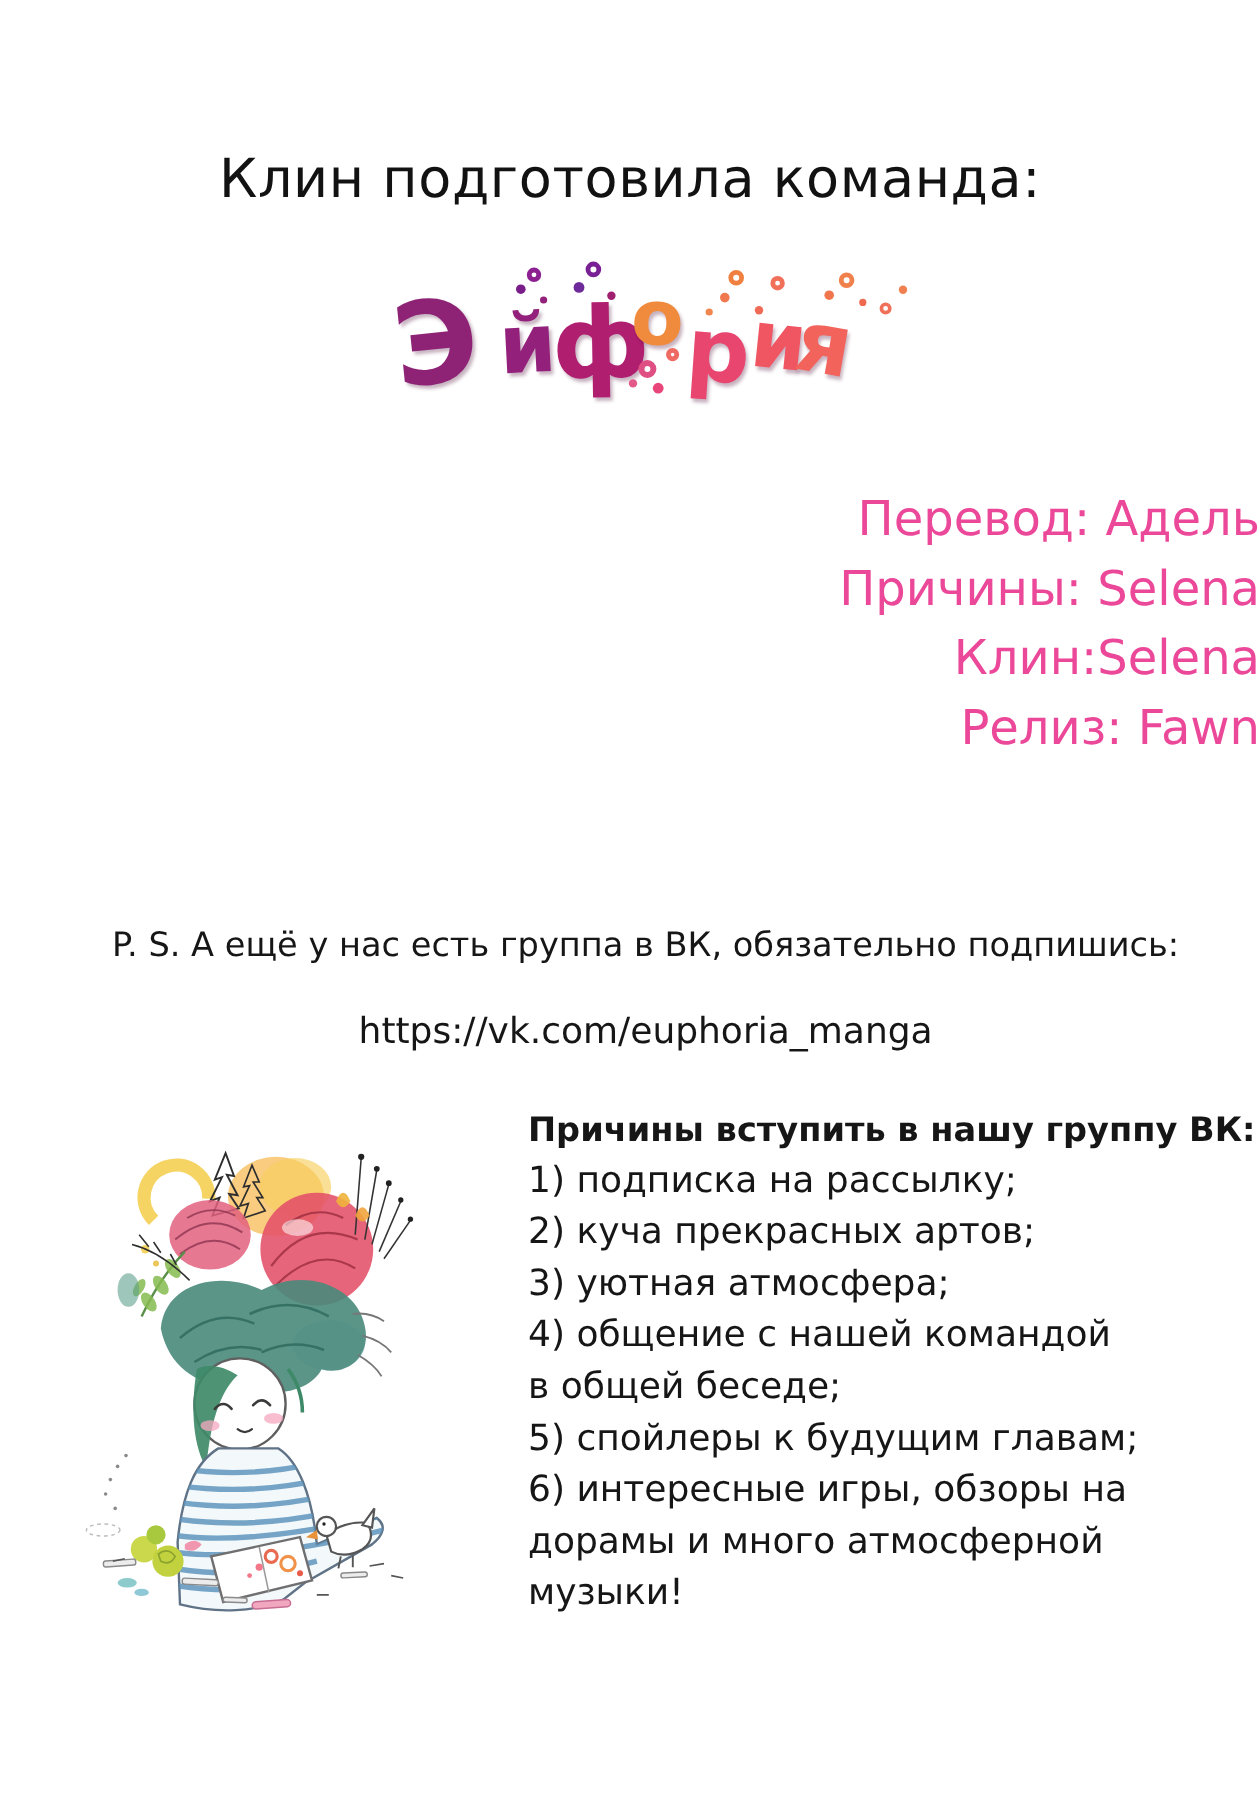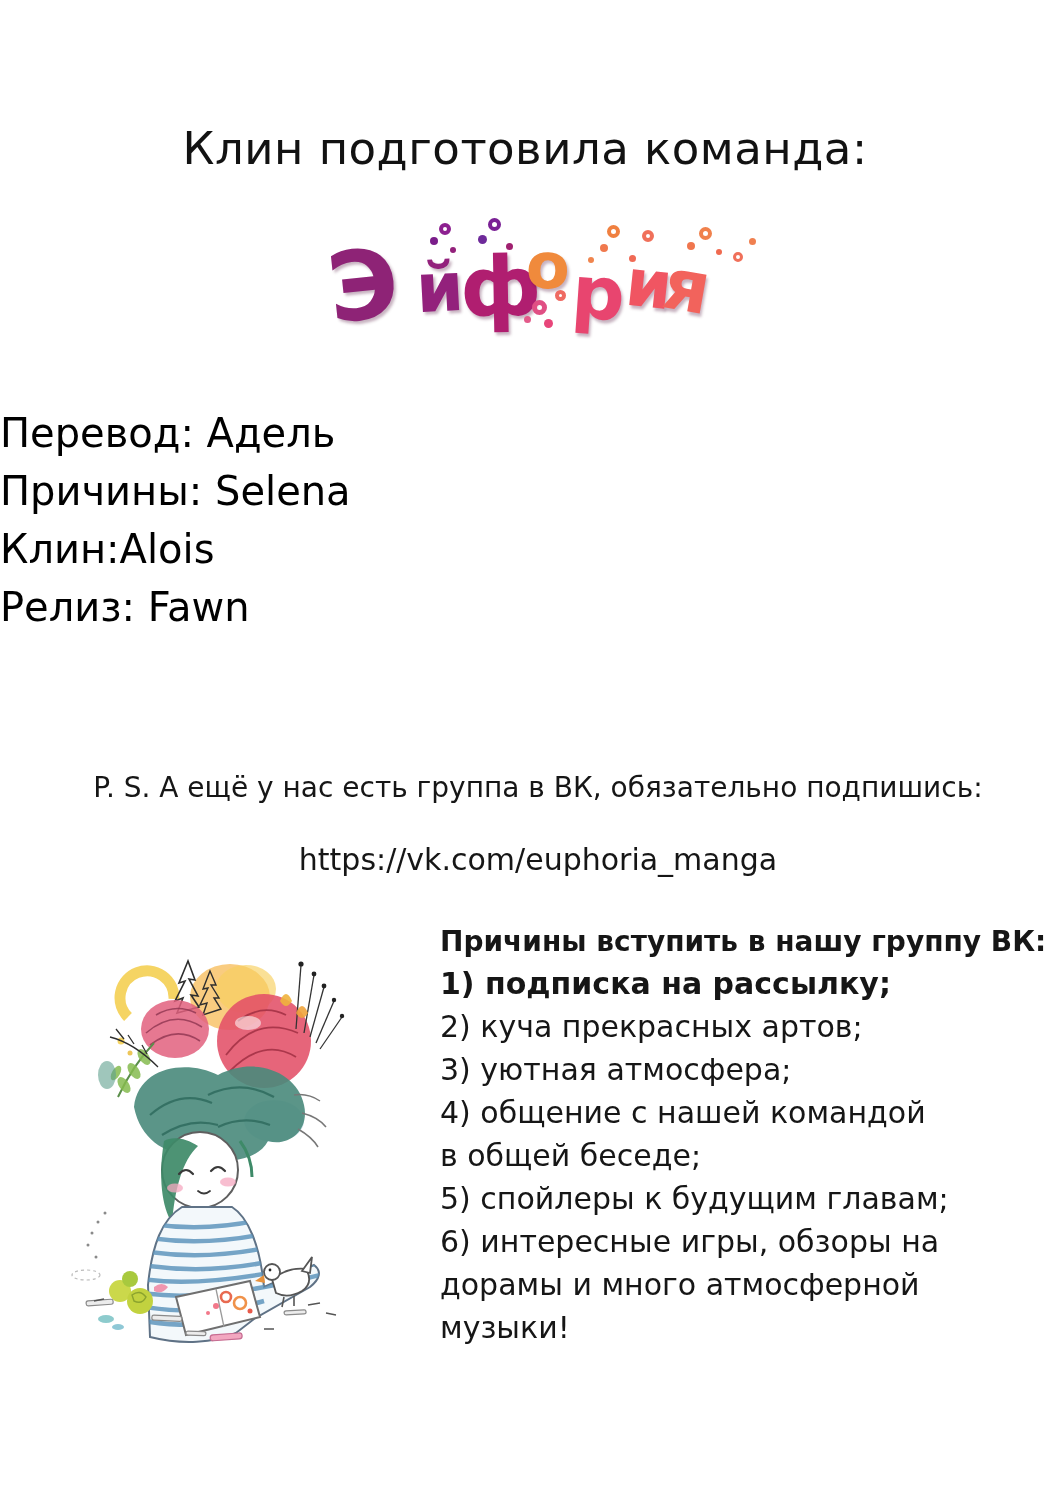--- a/index.html
+++ b/index.html
@@ -29,35 +29,35 @@
   .l1 { left:88px;  top:32px; font-size:68px; transform:rotate(-3deg); }
   .l2 { left:132px; top:24px; font-size:82px; transform:rotate(-1deg); }
   .l3 { left:198px; top:12px; font-size:64px; transform:rotate(2deg); }
   .l4 { left:244px; top:34px; font-size:74px; transform:rotate(4deg); }
   .l5 { left:298px; top:30px; font-size:66px; transform:rotate(6deg); }
   .l6 { left:336px; top:28px; font-size:72px; transform:rotate(10deg); }
   .bub, .ring { position:absolute; border-radius:50%; }
   
   .credits {
     position:absolute; left:0; right:0; top:404px;
-    text-align:left; font-size:40px; line-height:58px;
-    color:#000000;
+    text-align:right; font-size:40px; line-height:58px;
+    color:#ec4899;
   }
   
   .ps-block { position:absolute; left:0; right:0; top:766px; text-align:center;padding-left:26px; }
   .ps-note { font-size:28px; line-height:44px; white-space:nowrap; }
   .ps-url  { font-size:30px; line-height:44px;margin-top:28px; }
   
   .reasons { position:absolute; left:440px; top:922px; width:600px; }
   .reasons-heading {
     font-size:28px; font-weight:700; line-height:40px;
     white-space:nowrap;
   }
   .reason { font-size:30px; line-height:43px; white-space:pre-line; }
-  .reason.bold { font-weight:700; }
+  .reason.bold { font-weight:400; }
   
   .illustration { position:absolute; left:58px; top:945px; width:355px; height:430px; }
 </style>
 </head>
 <body>
 
 <div class="title">Клин подготовила команда:</div>
 
 <div class="logo-box">
   <span class="logo-letter l0" style="color: rgb(142, 35, 118);">Э</span>
@@ -91,21 +91,21 @@
     <i class="bub" style="left:359px;top:20px;width:8px;height:8px;background:#f0764e;"></i>
     <i class="bub" style="left:388px;top:27px;width:6px;height:6px;background:#f06a50;"></i>
     <i class="ring" style="left:405px;top:30px;width:10px;height:10px;border:3px solid #f0705a;"></i>
     <i class="bub" style="left:421px;top:16px;width:7px;height:7px;background:#f08050;"></i>
   </span>
 </div>
 
 <div class="credits">
   <div>Перевод: Адель</div>
   <div>Причины:  Selena</div>
-  <div>Клин:Alois</div>
+  <div>Клин:Selena</div>
   <div>Релиз: Fawn</div>
 </div>
 
 <div class="ps-block">
   <div class="ps-note">P. S. А ещё у нас есть группа в ВК, обязательно подпишись:</div>
   <div class="ps-url">https://vk.com/euphoria_manga</div>
 </div>
 
 <svg class="illustration" viewBox="0 0 355 430" aria-hidden="true">
 

